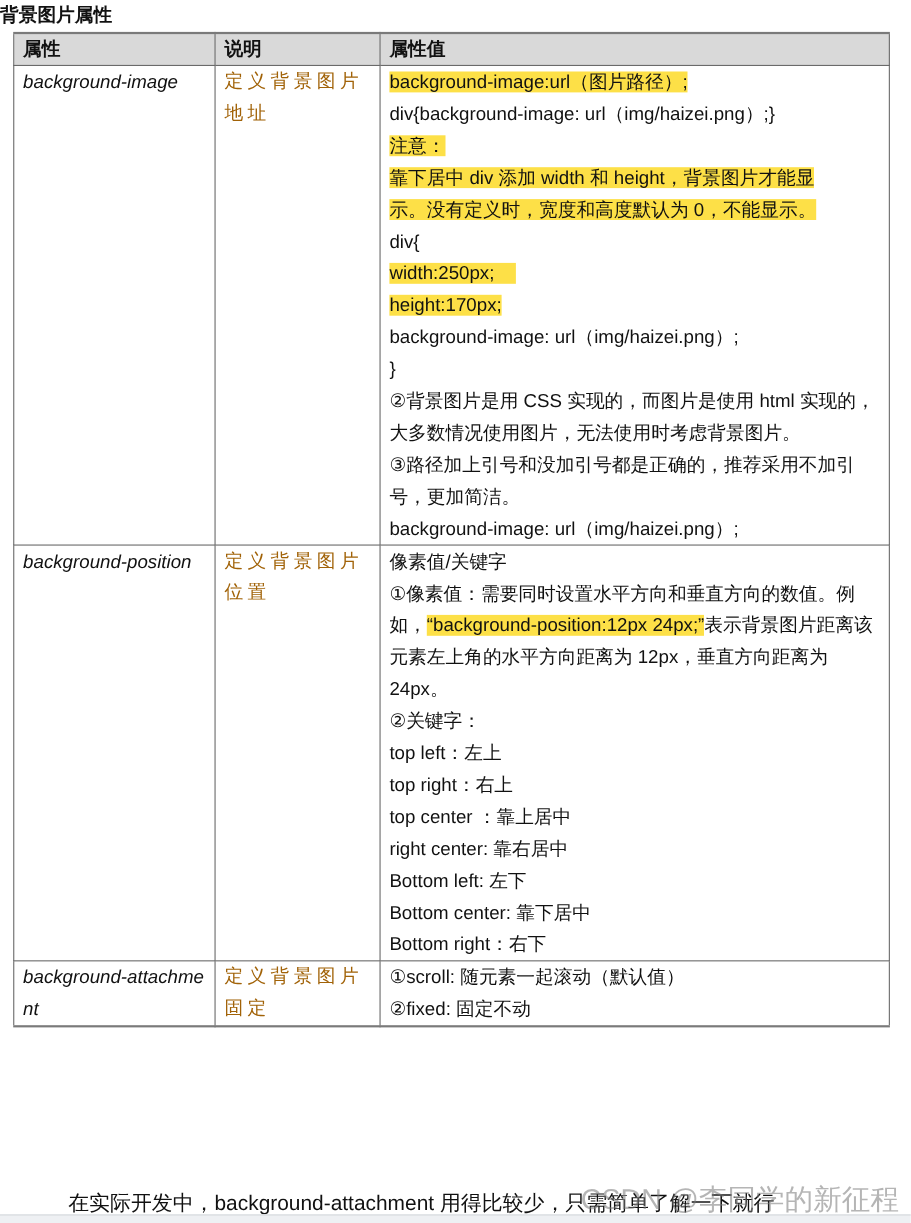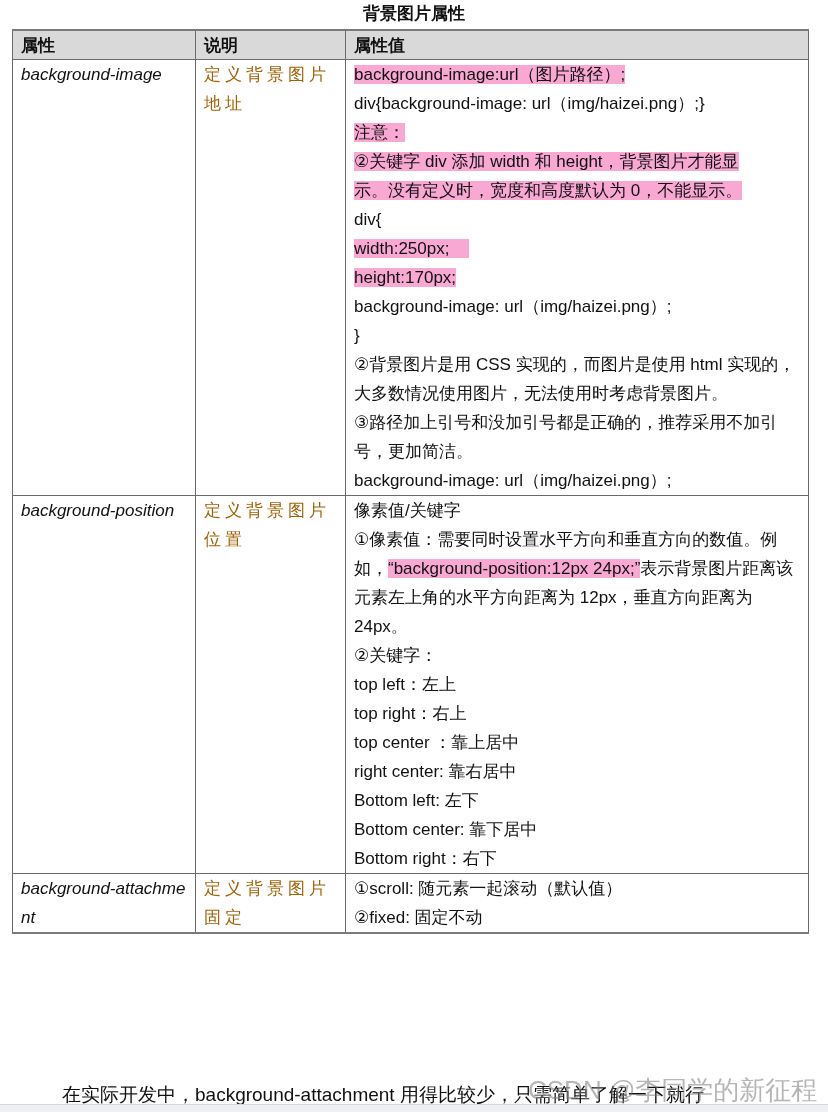--- a/index.html
+++ b/index.html
@@ -2,21 +2,21 @@
 <html><head>
 <meta charset="utf-8">
 <style>
   html, body { margin: 0; padding: 0; background: #ffffff; }
   body {
     width: 828px; height: 1112px; overflow: hidden; position: relative;
     font-family: "Liberation Sans", "DejaVu Sans", sans-serif;
     color: #111111;
   }
   .doc-title {
-    position: absolute; top: 2px; left: 0; width: 828px; text-align: center;
+    position: absolute; top: 2px; left: 0; width: 828px; text-align: left;
     font-family: "Liberation Serif", "DejaVu Serif", serif;
     font-weight: bold; font-size: 17px; line-height: 24px;
   }
   table.props {
     position: absolute; top: 29px; left: 12px; width: 796px;
     border-collapse: collapse; table-layout: fixed;
     border-top: 2px solid #7a7a7a; border-bottom: 2px solid #7a7a7a;
   }
   table.props col.c1 { width: 183px; }
   table.props col.c2 { width: 150px; }
@@ -31,21 +31,21 @@
     font-size: 17px; line-height: 28px; padding-top: 0;
   }
   td.prop-name { padding-top: 1px; word-break: break-all; font-style: italic; }
   td.desc {
     font-family: "DejaVu Serif", "Liberation Serif", serif;
     letter-spacing: 4px; color: #a16207;
   }
   td.vals { padding-top: 1px; }
   .line { display: block; white-space: nowrap; }
   .line.wrap { white-space: normal; }
-  .hl { background: #f9a8d4; }
+  .hl { background: #fde047; }
   .footnote {
     position: absolute; top: 1082px; left: 62px; font-size: 19px; line-height: 26px;
     white-space: nowrap;
   }
   .watermark {
     position: absolute; top: 1074px; left: 528px; font-size: 26px; line-height: 32px;
     color: rgba(120,120,120,0.55); white-space: nowrap; letter-spacing: 0px;
   }
   .statusbar {
     position: absolute; left: 0; top: 1104px; width: 828px; height: 8px;
@@ -72,21 +72,21 @@
   </thead>
   <tbody>
 
     <tr>
       <td class="prop-name">background-image</td>
       <td class="desc">定义背景图片地址</td>
       <td class="vals">
         <span class="line"><span class="hl">background-image:url（图片路径）;</span></span>
         <span class="line">div{background-image: url（img/haizei.png）;}</span>
         <span class="line"><span class="hl">注意：</span></span>
-        <span class="line"><span class="hl">②关键字 div 添加 width 和 height，背景图片才能显</span></span>
+        <span class="line"><span class="hl">靠下居中 div 添加 width 和 height，背景图片才能显</span></span>
         <span class="line"><span class="hl">示。没有定义时，宽度和高度默认为 0，不能显示。</span></span>
         <span class="line">div{</span>
         <span class="line"><span class="hl" style="padding-right:20px">width:250px;</span></span>
         <span class="line"><span class="hl" style="padding-right:0">height:170px;</span></span>
         <span class="line">background-image: url（img/haizei.png）;</span>
         <span class="line">}</span>
         <span class="line wrap">②背景图片是用 CSS 实现的，而图片是使用 html 实现的，大多数情况使用图片，无法使用时考虑背景图片。</span>
         <span class="line wrap">③路径加上引号和没加引号都是正确的，推荐采用不加引号，更加简洁。</span>
         <span class="line">background-image: url（img/haizei.png）;</span>
       </td>

